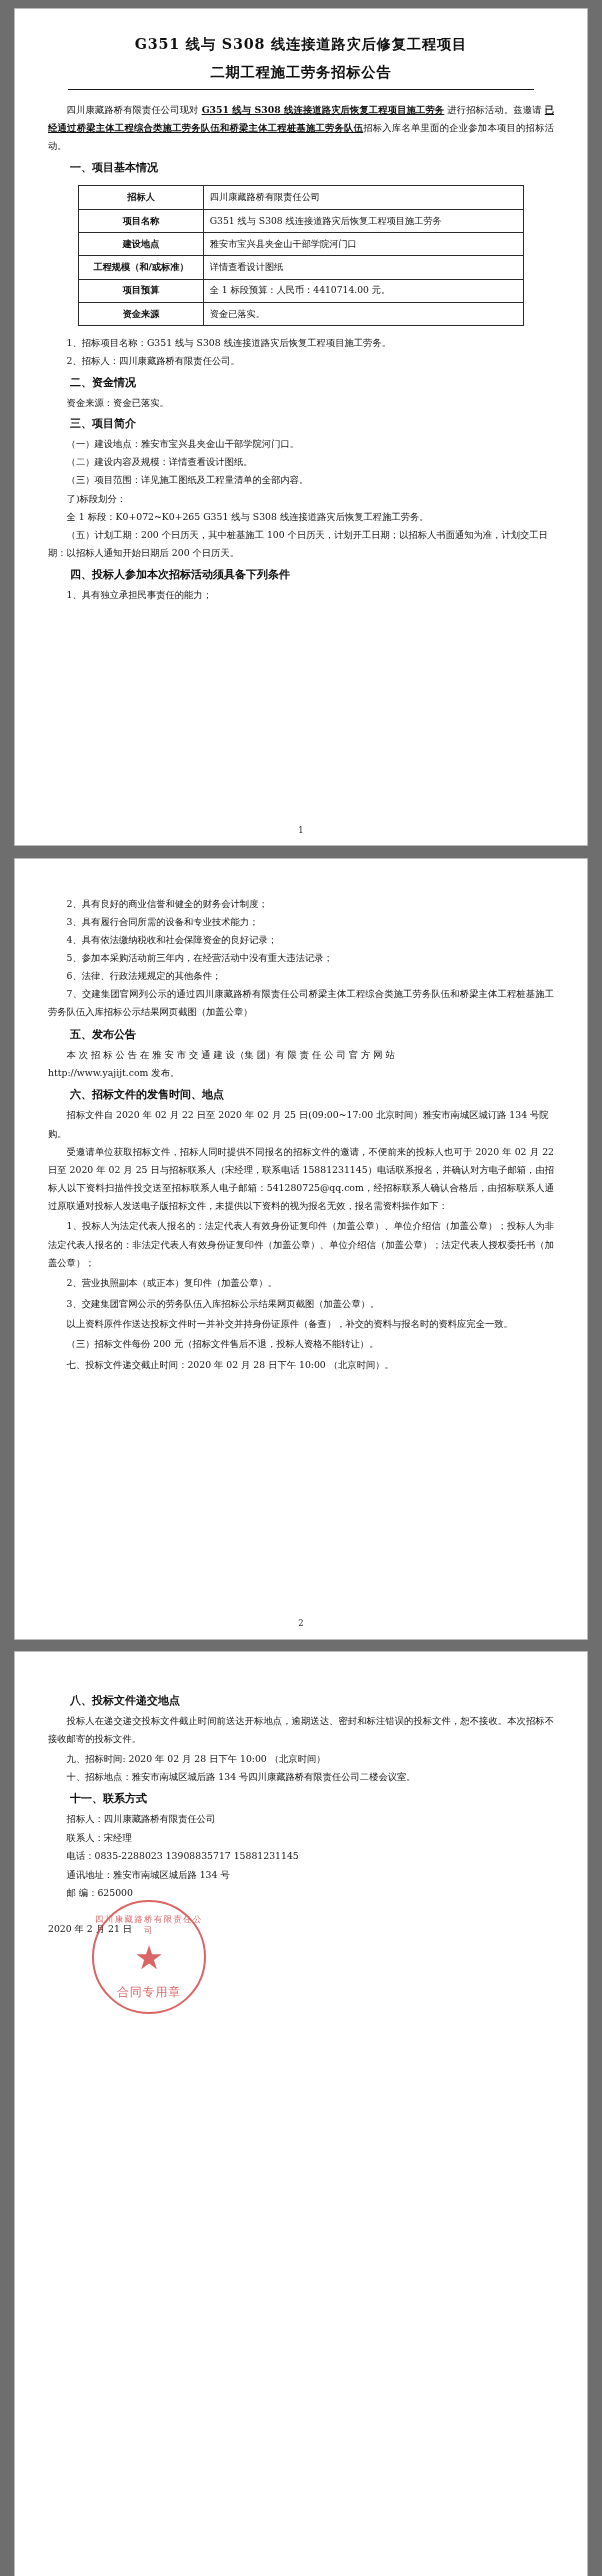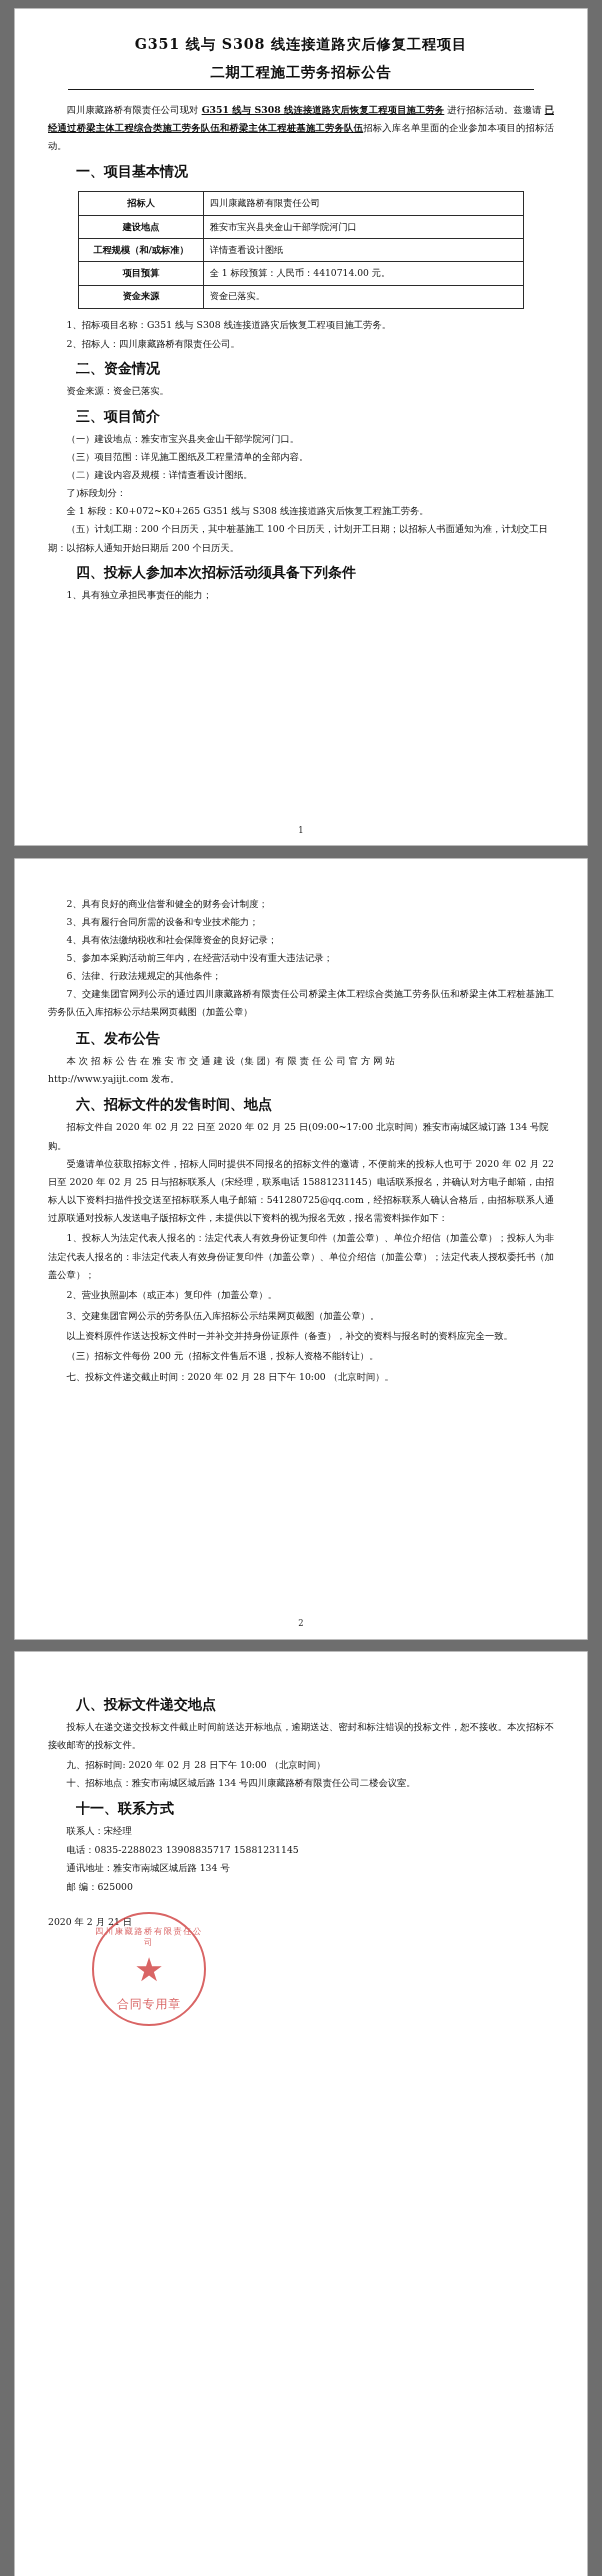--- a/index.html
+++ b/index.html
@@ -44,21 +44,21 @@
   p.body {
     font-size: 9.3px;
     line-height: 1.95;
     text-align: justify;
     margin: 0 0 2.3px 0;
     text-indent: 2em;
     font-family: "DejaVu Serif", "Liberation Serif", serif;
   }
   .u { text-decoration: underline; font-weight: bold; }
   .section-h {
-    font-size: 14px;
+    font-size: 11px;
     line-height: 2.0;
     font-weight: bold;
     text-indent: 2em;
     margin: 1.5px 0 0 0;
   }
   .item {
     font-size: 9.3px;
     line-height: 1.95;
     text-indent: 2em;
     margin: 0;
@@ -155,20 +155,24 @@
 
     <p class="section-h">一、项目基本情况</p>
 
     <table class="info">
       <tbody>
         <tr>
           <td class="k">招标人</td>
           <td class="v">四川康藏路桥有限责任公司</td>
         </tr>
         <tr>
+          <td class="k">项目名称</td>
+          <td class="v">G351 线与 S308 线连接道路灾后恢复工程项目施工劳务</td>
+        </tr>
+        <tr>
           <td class="k">建设地点</td>
           <td class="v">雅安市宝兴县夹金山干部学院河门口</td>
         </tr>
         <tr>
           <td class="k">工程规模（和/或标准）</td>
           <td class="v">详情查看设计图纸</td>
         </tr>
         <tr>
           <td class="k">项目预算</td>
           <td class="v">全 1 标段预算：人民币：4410714.00 元。</td>
@@ -179,22 +183,22 @@
         </tr>
       </tbody>
     </table>
 
     <p class="item">1、招标项目名称：G351 线与 S308 线连接道路灾后恢复工程项目施工劳务。</p>
     <p class="item">2、招标人：四川康藏路桥有限责任公司。</p>
     <p class="section-h">二、资金情况</p>
     <p class="item">资金来源：资金已落实。</p>
     <p class="section-h">三、项目简介</p>
     <p class="item">（一）建设地点：雅安市宝兴县夹金山干部学院河门口。</p>
+    <p class="item">（二）建设内容及规模：详情查看设计图纸。</p>
     <p class="item">（三）项目范围：详见施工图纸及工程量清单的全部内容。</p>
-    <p class="item">（二）建设内容及规模：详情查看设计图纸。</p>
     <p class="item">了)标段划分：</p>
     <p class="item">全 1 标段：K0+072~K0+265 G351 线与 S308 线连接道路灾后恢复工程施工劳务。</p>
     <p class="item">（五）计划工期：200 个日历天，其中桩基施工 100 个日历天，计划开工日期；以招标人书面通知为准，计划交工日期：以招标人通知开始日期后 200 个日历天。</p>
     <p class="section-h">四、投标人参加本次招标活动须具备下列条件</p>
     <p class="item">1、具有独立承担民事责任的能力；</p>
 
     <div class="pagenum">1</div>
   </div>
 
   <div class="page p2">
@@ -230,20 +234,21 @@
     <p class="item">九、招标时间: 2020 年 02 月 28 日下午 10:00 （北京时间）</p>
     <p class="item">十、招标地点：雅安市南城区城后路 134 号四川康藏路桥有限责任公司二楼会议室。</p>
     <p class="section-h">十一、联系方式</p>
 
     <div style="position:relative;">
       <div class="seal">
         <div class="arc-top">四川康藏路桥有限责任公司</div>
         <div class="star">★</div>
         <div class="arc-bottom">合同专用章</div>
       </div>
+      <p class="contact-line">招标人：四川康藏路桥有限责任公司</p>
       <p class="contact-line">联系人：宋经理</p>
       <p class="contact-line">电话：0835-2288023                 13908835717        15881231145</p>
       <p class="contact-line">通讯地址：雅安市南城区城后路 134 号</p>
       <p class="contact-line">邮  编：625000</p>
     </div>
 
     <div class="date-right">2020 年 2 月 21 日</div>
 
     <div class="pagenum">3</div>
   </div>

